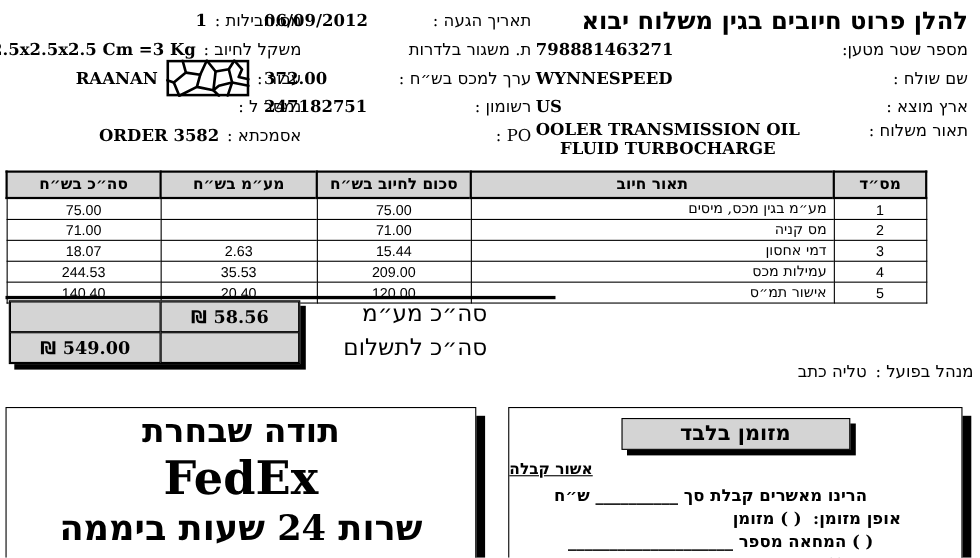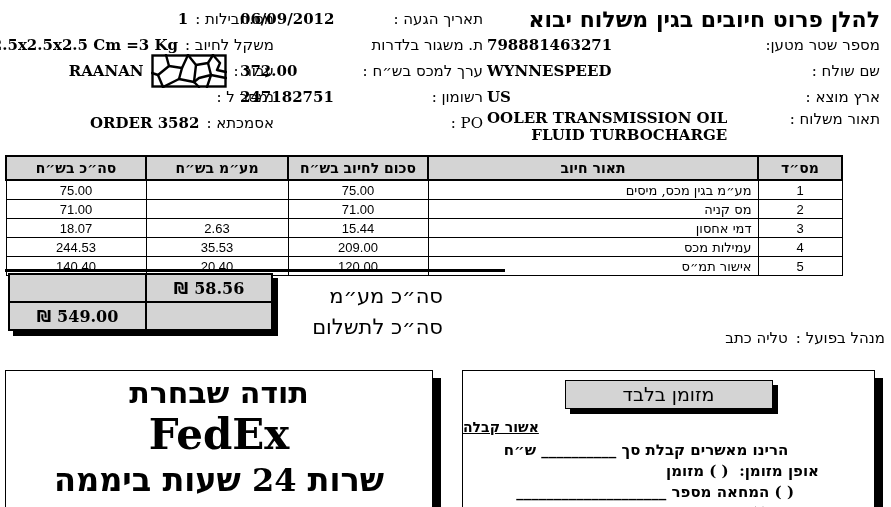--- a/index.html
+++ b/index.html
@@ -13,21 +13,21 @@
   .col-right{left:487px;width:393px;}
   .hrow{display:flex;align-items:center;height:26px;font-size:15px;white-space:nowrap;}
   .between{justify-content:space-between;}
   .start{justify-content:flex-start;gap:7px;}
   .hlabel{white-space:nowrap;}
   .hvalue{font-weight:bold;white-space:nowrap;}
   .title-row{height:26px;}
   .doc-title{display:block;width:100%;text-align:right;direction:rtl;
              font-size:22px;font-weight:bold;line-height:26px;}
   .desc-row{align-items:flex-start;height:auto;}
-  .hvalue-multi{font-weight:bold;text-align:right;direction:ltr;font-size:15px;line-height:17px;}
+  .hvalue-multi{font-weight:bold;text-align:center;direction:ltr;font-size:15px;line-height:17px;}
   .dline{display:block;white-space:nowrap;}
   .scribble{width:76px;height:34px;flex:0 0 auto;margin:-4px 0;}
 
   
   .charges{position:absolute;top:155px;left:5px;border-collapse:collapse;direction:rtl;
            table-layout:fixed;}
   .charges th{background:#d4d4d4;border:2px solid #000;font-size:14px;font-weight:bold;
               height:22px;padding:0 4px;white-space:nowrap;margin-left:39px;}
   .charges td{border:1px solid #000;font-size:13px;height:18px;padding:0 6px;white-space:nowrap;}
   td.cnum{text-align:center;font-family:"Liberation Sans","DejaVu Sans",sans-serif;}
@@ -35,37 +35,37 @@
   td.cval{text-align:center;font-family:"Liberation Sans","DejaVu Sans",sans-serif;}
 
   
   .totals-sec{position:absolute;top:267px;left:0;width:891px;height:85px;}
   .thickline{position:absolute;top:2px;left:5px;width:500px;height:3px;background:#000;}
   .totals-box{position:absolute;top:6px;left:8px;display:grid;
               grid-template-columns:137px 126px;grid-auto-rows:28px;
               background:#d4d4d4;border:1px solid #000;box-shadow:5px 5px 0 #000;}
   .tcell{border:1px solid #000;display:flex;align-items:center;justify-content:center;
          gap:6px;font-weight:bold;font-size:16px;direction:ltr;}
-  .totals-labels{position:absolute;left:285px;top:14px;width:158px;direction:rtl;
+  .totals-labels{position:absolute;left:285px;top:3px;width:158px;direction:rtl;
                  font-size:21px;line-height:31px;white-space:nowrap;}
   .manager{position:absolute;left:635px;top:62px;width:250px;direction:rtl;
            font-size:15px;display:flex;gap:8px;white-space:nowrap;}
 
   
   .bottom{position:absolute;top:370px;left:0;width:891px;height:155px;}
   .panel{position:absolute;top:0;border:1.5px solid #000;background:#fff;
          box-shadow:8px 8px 0 #000;box-sizing:border-box;}
   .fedex{left:5px;width:428px;height:160px;text-align:center;}
   .fx1{font-size:30px;font-weight:bold;margin-top:4px;direction:rtl;}
   .fx2{font-size:42px;font-weight:bold;margin-top:0px;}
   .fx3{font-size:32px;font-weight:bold;margin-top:2px;direction:rtl;white-space:nowrap;}
   .receipt{left:462px;width:413px;height:160px;}
   .cashbox{width:206px;height:27px;margin:9px auto 0;background:#d4d4d4;border:1px solid #000;
            box-shadow:5px 5px 0 #000;text-align:center;line-height:27px;
-           font-size:19px;font-weight:normal;direction:rtl;}
+           font-size:19px;font-weight:bold;direction:rtl;}
   .rtitle{text-align:left;margin-top:10px;font-size:14px;font-weight:bold;
           text-decoration:underline;direction:rtl;}
   .rline{direction:rtl;font-size:15px;font-weight:bold;line-height:21px;white-space:pre;}
   .r1{padding-right:45px;margin-top:5px;text-align:center;}
   .r2{padding-right:55px;}
   .r3{padding-right:80px;}
   .r4{padding-right:105px;}
 </style>
 </head>
 <body>

